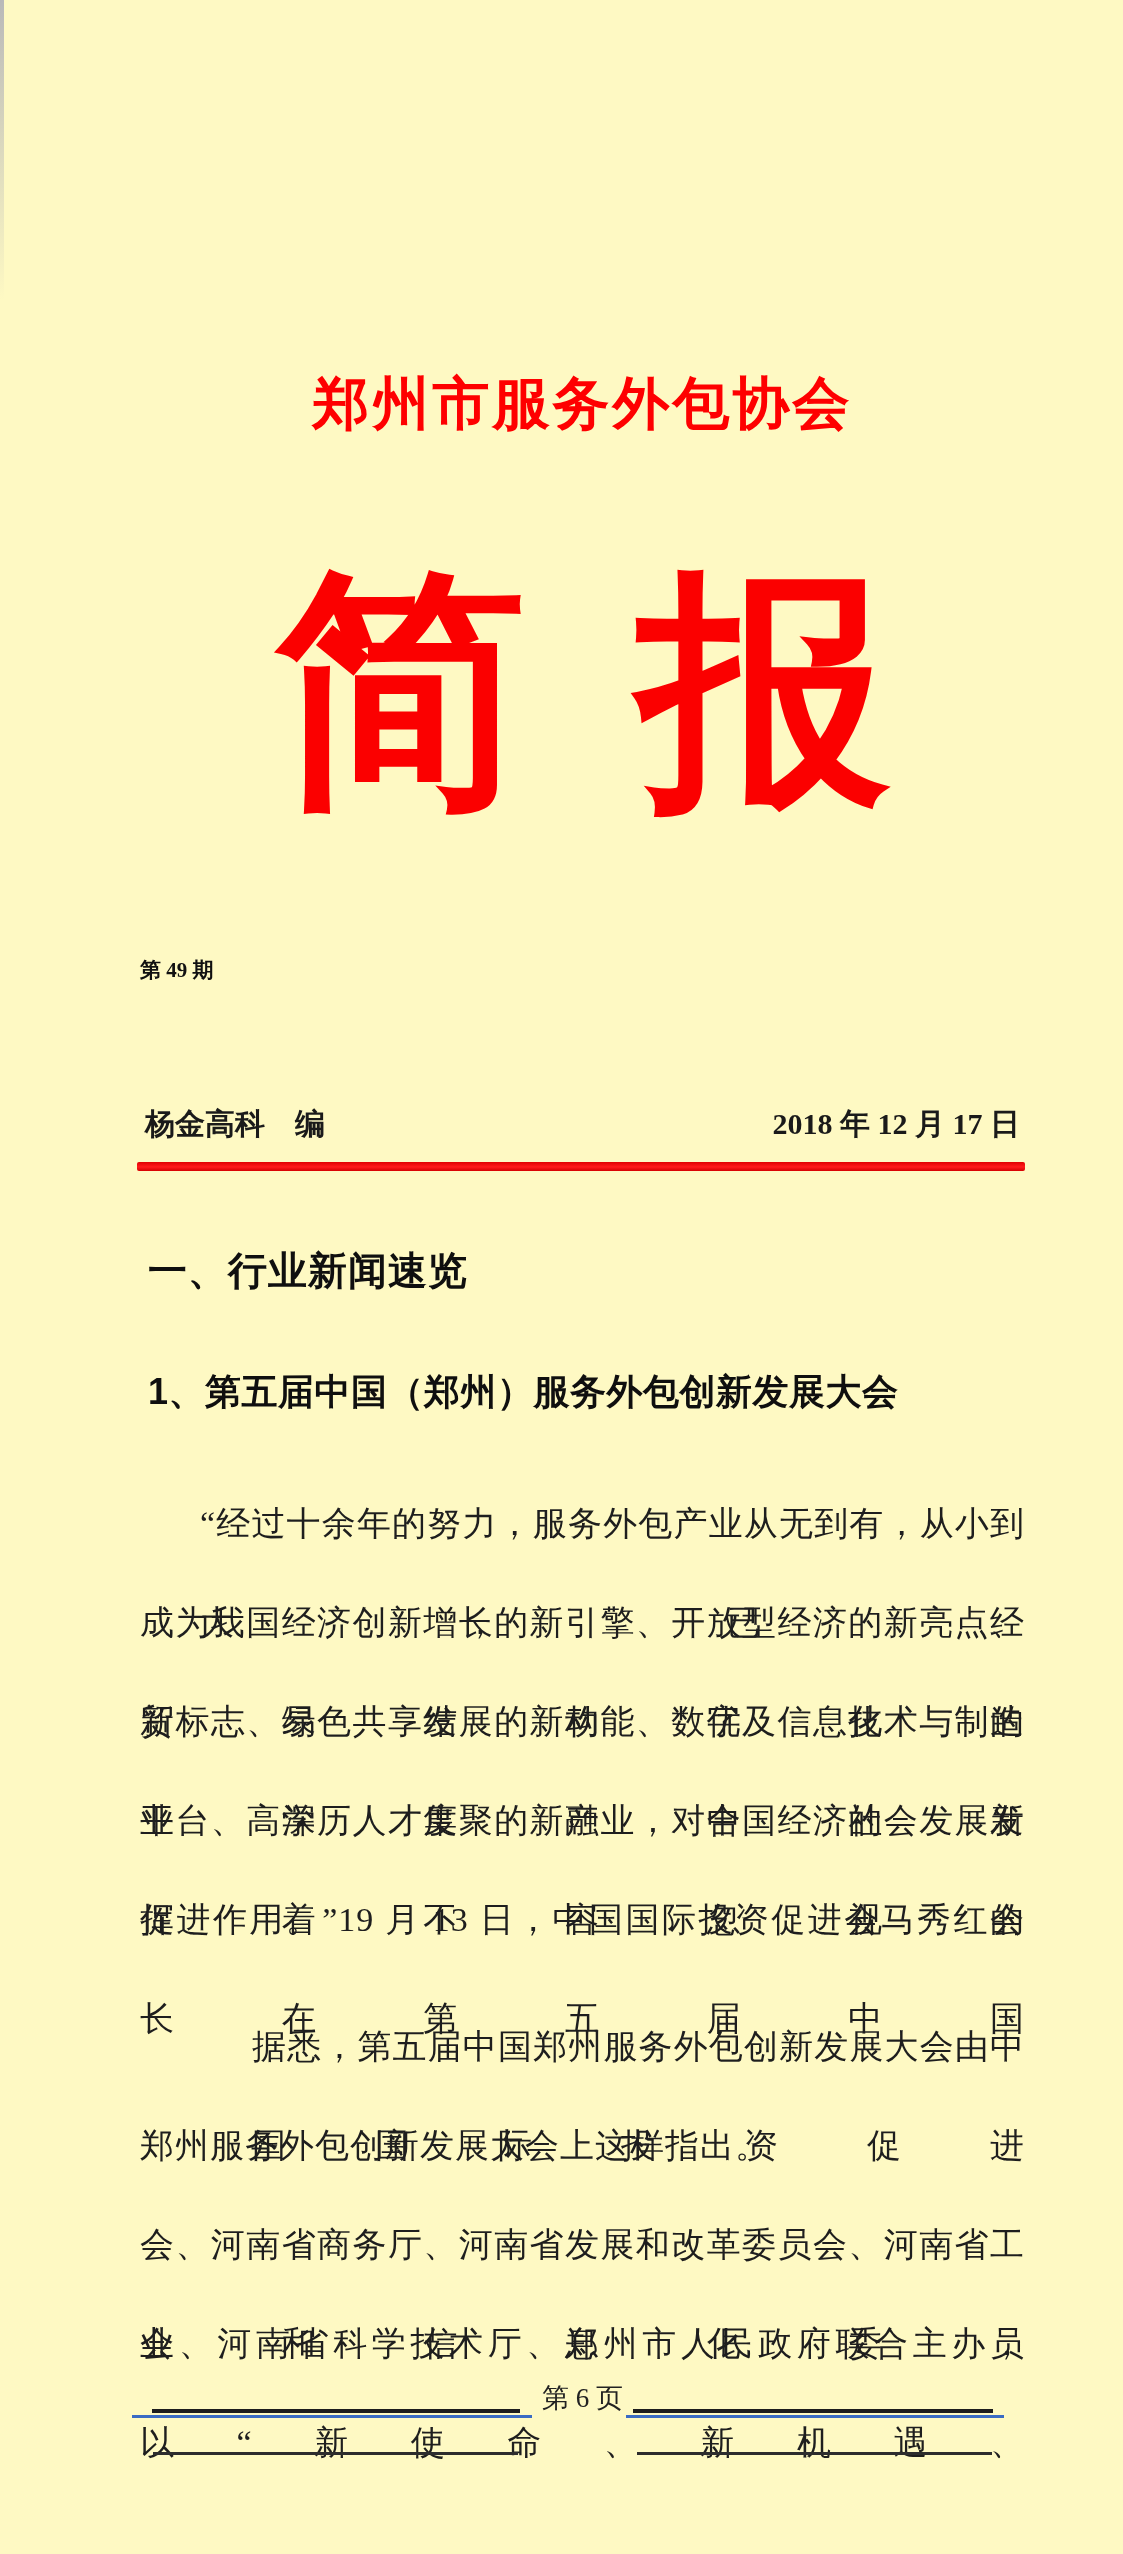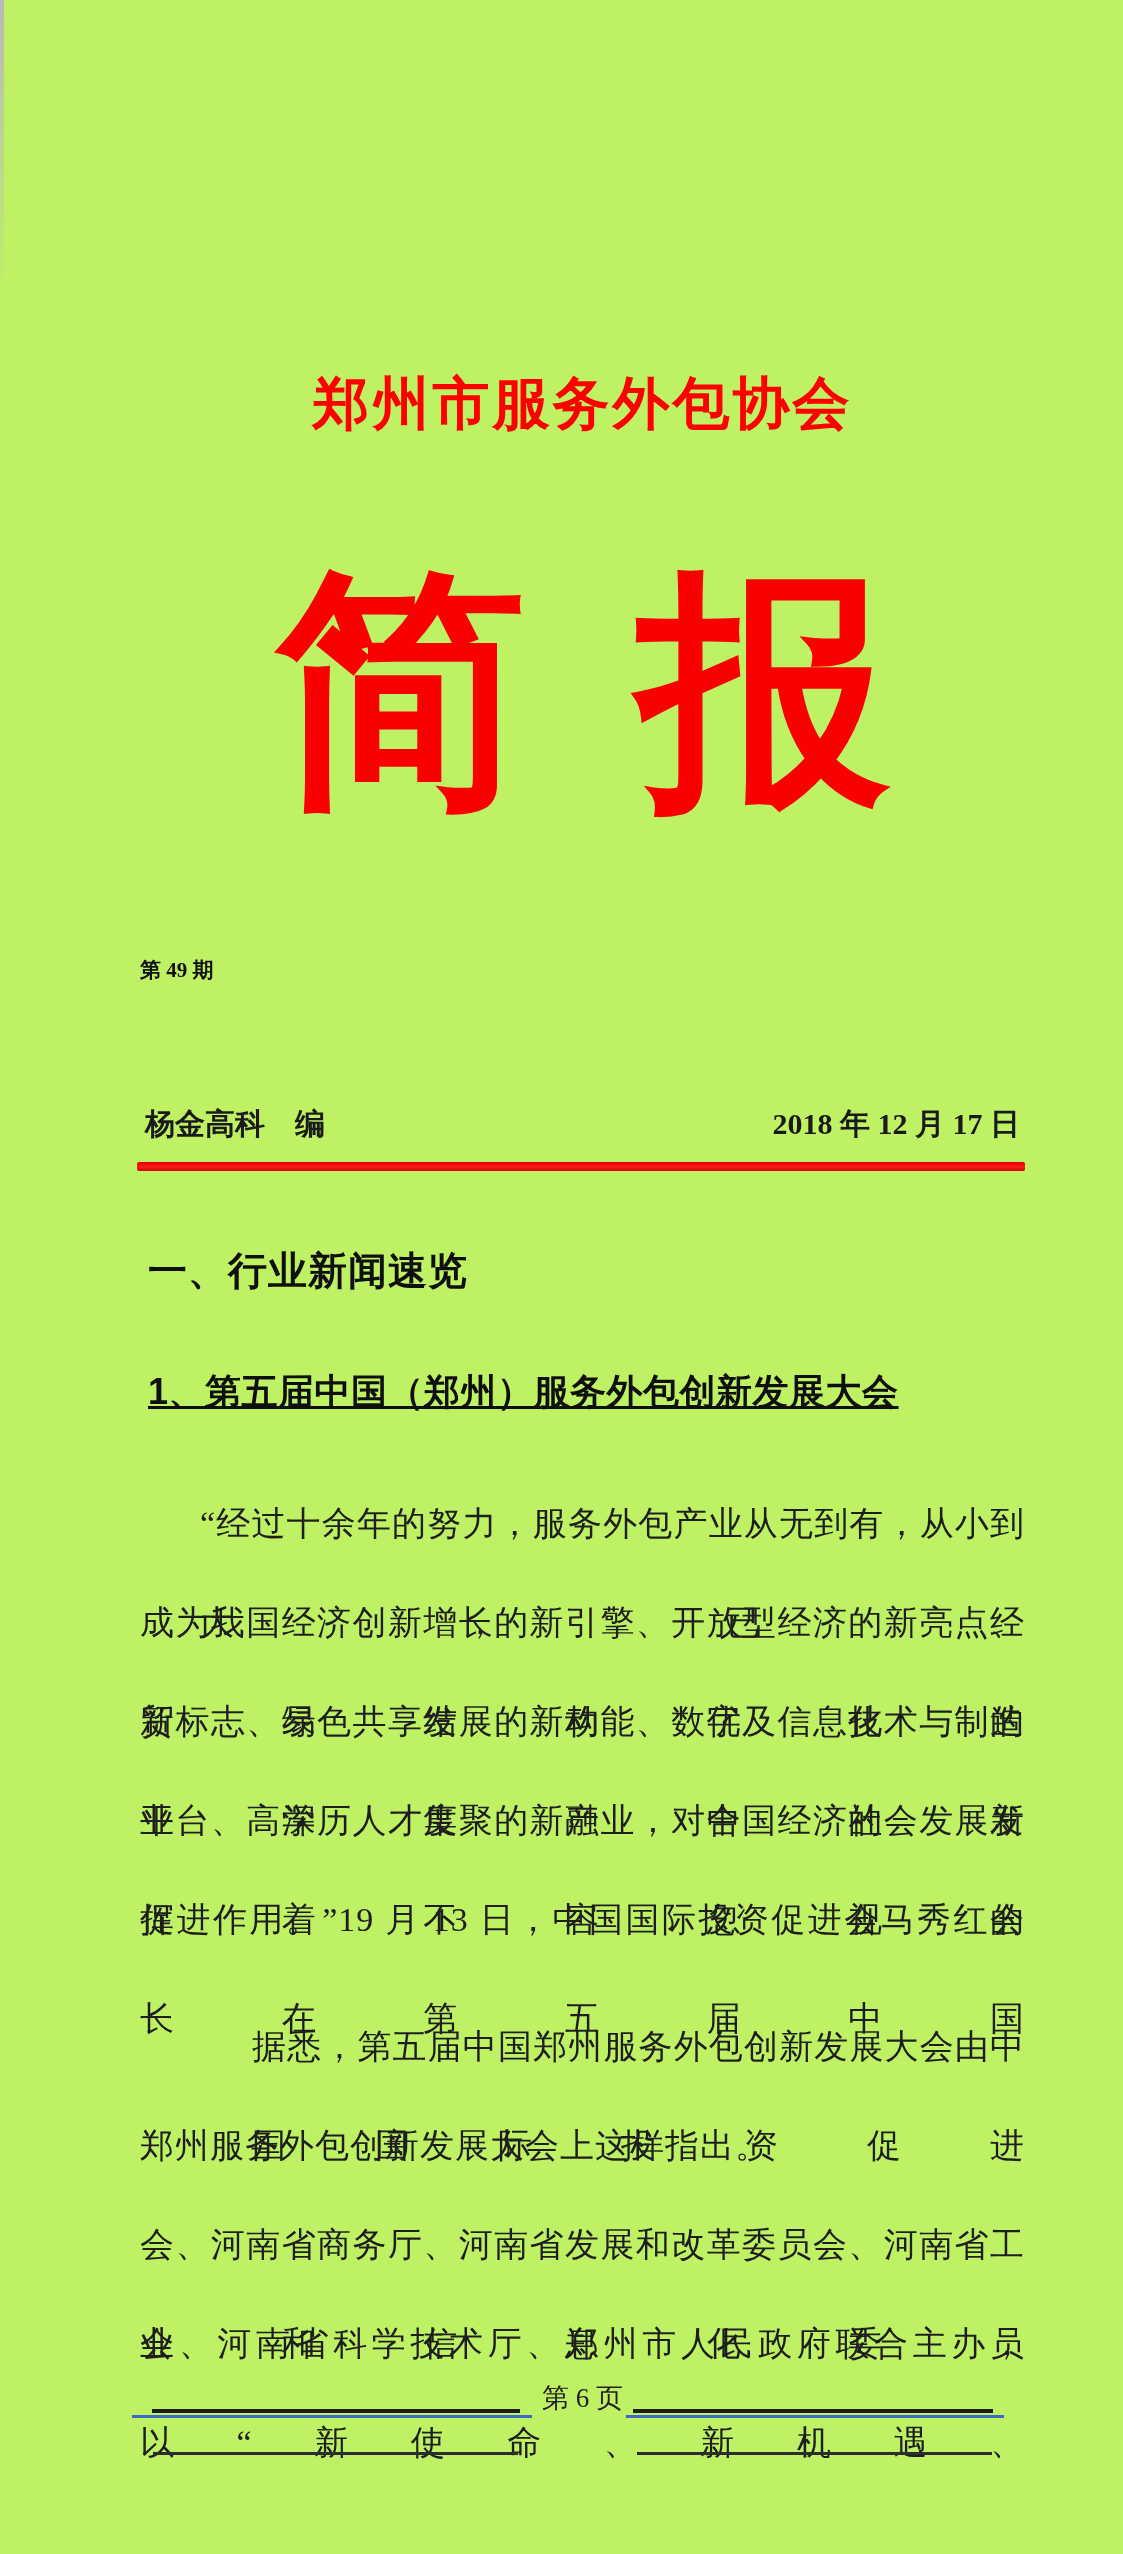--- a/index.html
+++ b/index.html
@@ -1,20 +1,20 @@
 <!DOCTYPE html>
 <html><head>
 <meta charset="utf-8">
 <style>
   html,body{margin:0;padding:0;background:#ffffff;}
   .page{
     position:relative;
     width:1123px;
     height:2554px;
-    background:#bef264;
+    background:#fef9c3;
     overflow:hidden;
     font-family:"Liberation Serif","DejaVu Serif",serif;
     color:#1c1c1c;
   }
   .edge-artifact{
     position:absolute;left:0;top:0;width:4px;height:300px;
     background:linear-gradient(#b9b9b9,rgba(255,255,255,0));
   }
   .org-title{
     position:absolute;top:366px;left:140px;width:885px;
@@ -52,21 +52,21 @@
   .section-heading{
     position:absolute;top:1244px;left:148px;
     font-size:39px;font-weight:bold;color:#0f0f0f;
     font-family:"Liberation Sans","DejaVu Sans",sans-serif;
     letter-spacing:1px;white-space:nowrap;
   }
   .item-heading{
     position:absolute;top:1368px;left:148px;
     font-size:36px;font-weight:bold;color:#0f0f0f;
     font-family:"Liberation Sans","DejaVu Sans",sans-serif;
-    letter-spacing:0.5px;white-space:nowrap;text-decoration:underline;
+    letter-spacing:0.5px;white-space:nowrap;
   }
   .body-block{
     position:absolute;top:1474px;left:140px;width:885px;
     font-size:34px;color:#1e1e1e;
     font-family:"Liberation Serif","DejaVu Serif",serif;
   }
   .body-line{
     display:block;height:99px;line-height:99px;
     letter-spacing:1px;
   }

